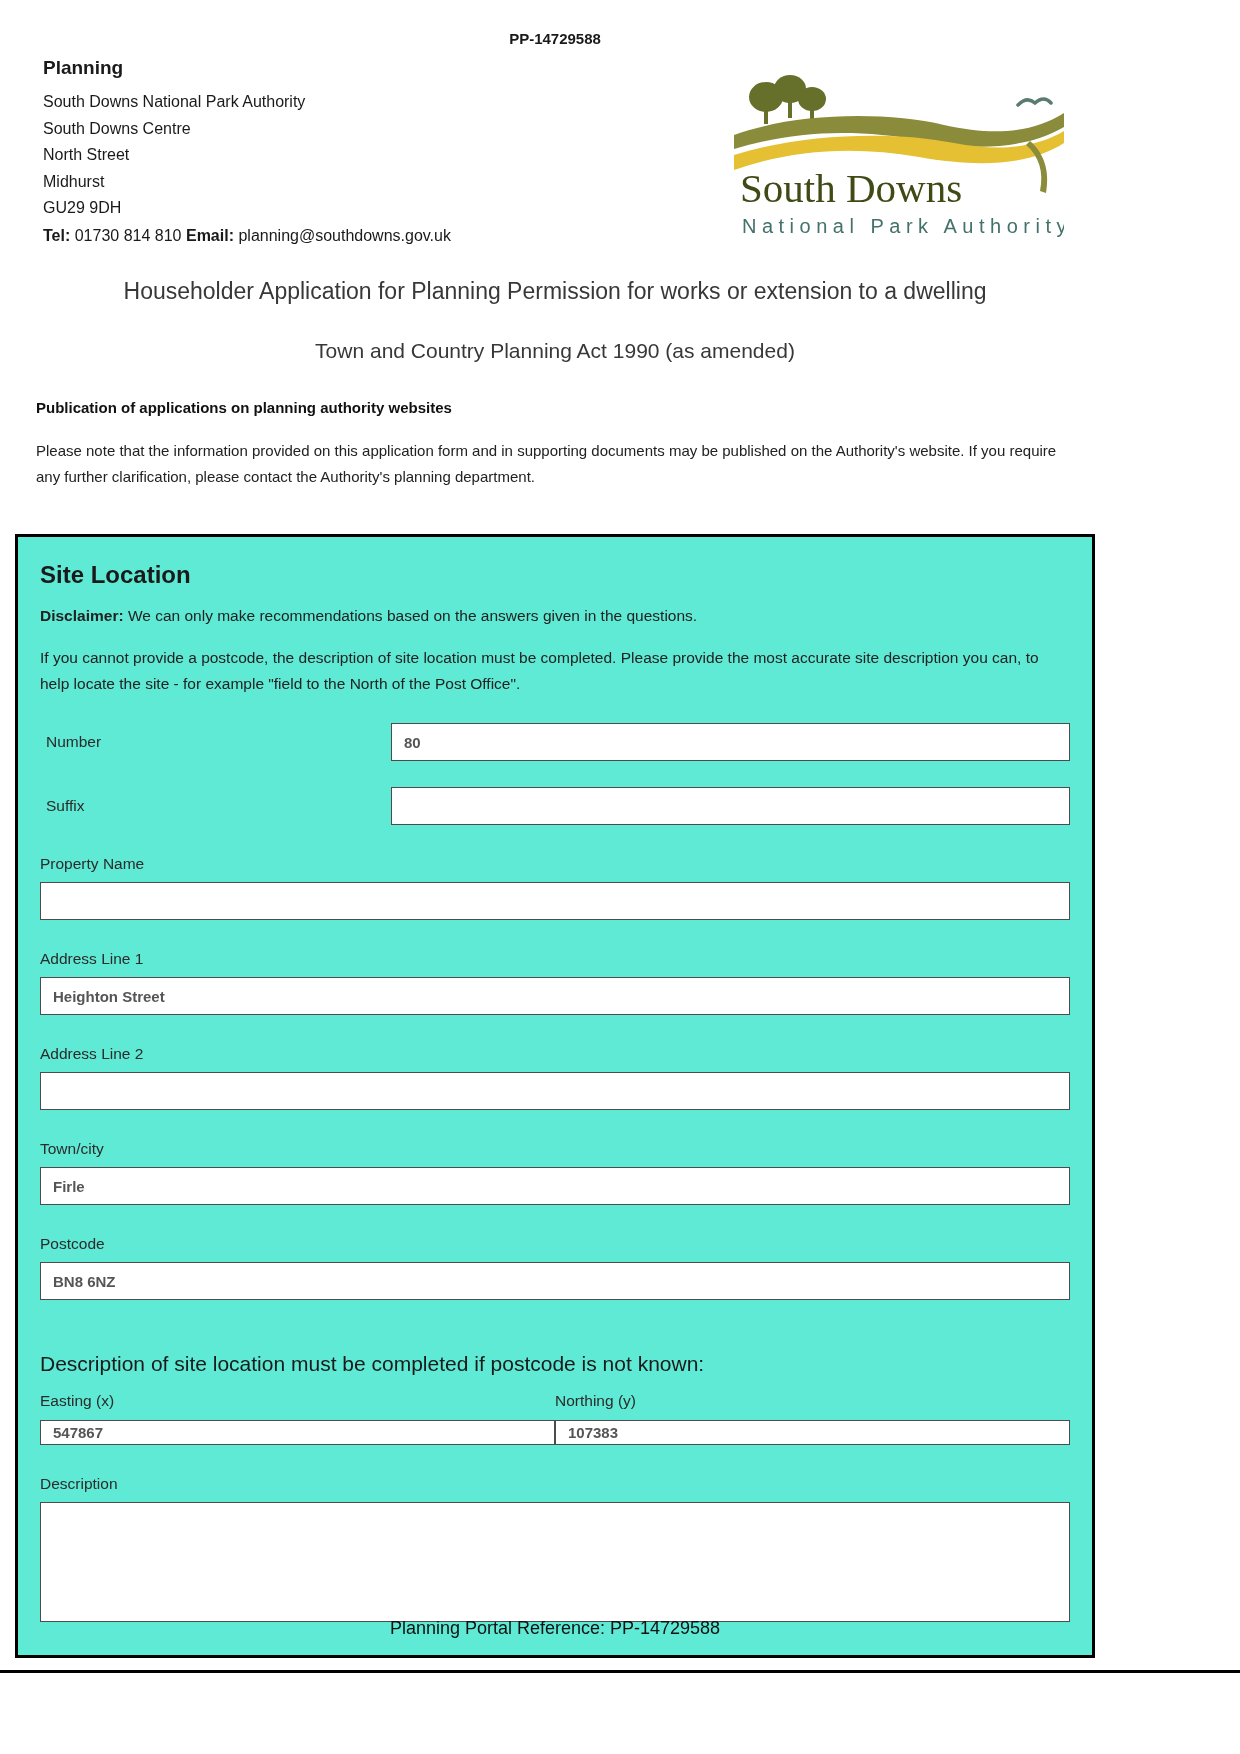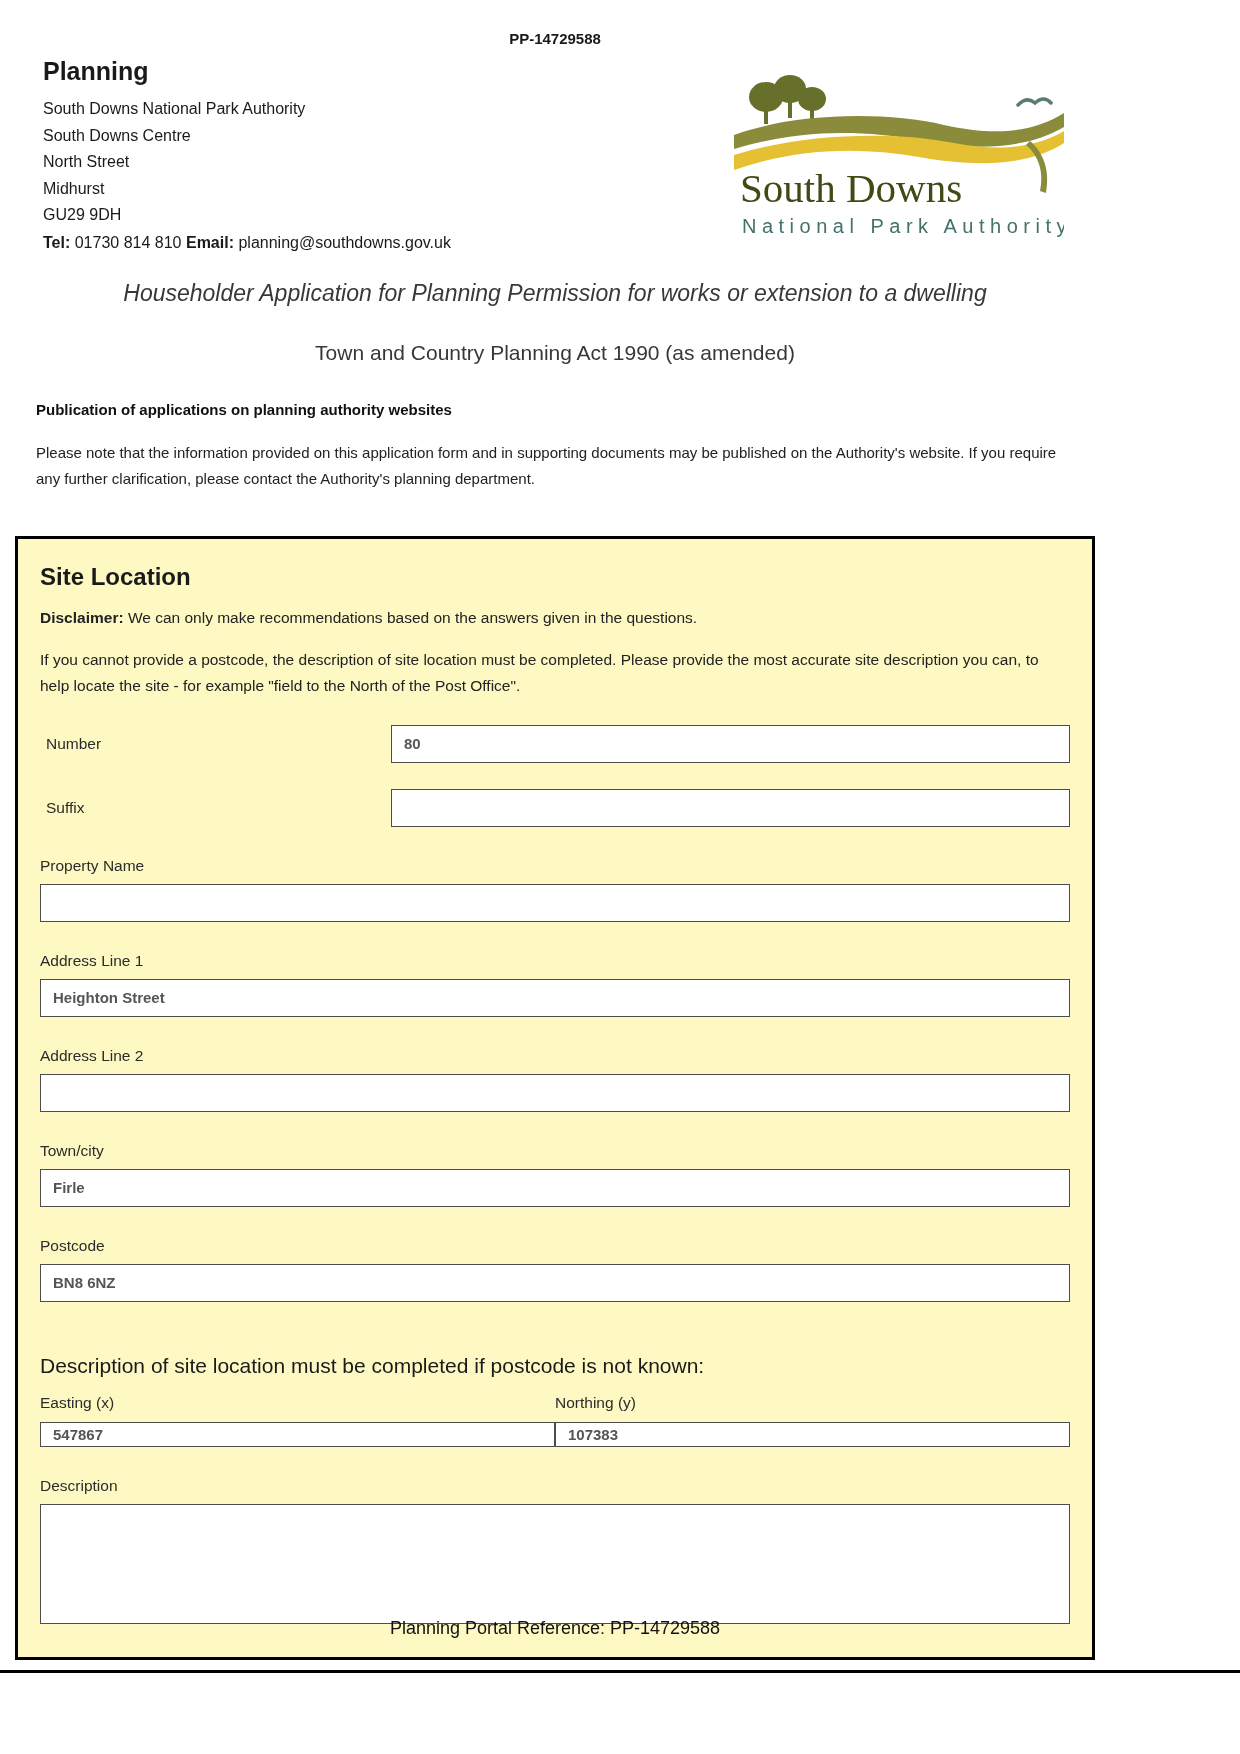--- a/index.html
+++ b/index.html
@@ -6,34 +6,34 @@
   body {
     width:1240px; height:1754px; position:relative; overflow:hidden;
     font-family:"Liberation Sans", sans-serif; color:#000;
   }
   .content { width:1110px; }
 
   .pp-top { padding-top:30px; text-align:center; font-weight:bold; font-size:15px; color:#1a1a1a; }
 
   .header-row { display:flex; justify-content:space-between; margin-top:10px; padding-left:43px; }
   .authority-block { font-size:16px; color:#1a1a1a; }
-  .planning-heading { font-size:25px; font-weight:bold; margin-bottom:10px; }
+  .planning-heading { font-size:19px; font-weight:bold; margin-bottom:10px; }
   .addr-line { line-height:26.5px; }
   .contact-line { margin-top:5px; font-size:16px; }
   .logo-wrap { margin-right:46px; margin-top:14px; }
 
-  .main-title { margin-top:28px; text-align:center; font-size:23px; color:#383838;font-style:italic; }
+  .main-title { margin-top:28px; text-align:center; font-size:23px; color:#383838; }
   .act-title  { margin-top:34px; text-align:center; font-size:21px; color:#383838; }
 
   .pub-heading { margin:36px 36px 0; font-size:15px; font-weight:bold; color:#111; }
   .pub-body { margin:22px 36px 0; font-size:15px; line-height:26px; color:#222; width:1026px; }
 
   .section-box {
     box-sizing:border-box; margin:44px 0 0 15px; width:1080px; height:1124px;
-    border:3px solid #000; padding:0 22px; overflow:hidden; background:#fef9c3;
+    border:3px solid #000; padding:0 22px; overflow:hidden; background:#5eead4;
   }
   .section-title { margin-top:24px; font-size:24px; font-weight:bold; color:#1a1a1a; }
   .disclaimer { margin:18px 0 0; font-size:15.5px; color:#222; }
   .instructions { margin:20px 0 0; font-size:15.5px; line-height:26px; color:#222; }
 
   .flabel { font-size:15.5px; color:#2b2b2b; }
   input.box, textarea.box {
     box-sizing:border-box; border:1.5px solid #4c4c4c; background:#fff;
     font-family:inherit; font-size:15px; color:#555; padding:0 12px; border-radius:0;font-weight:bold;
   }

